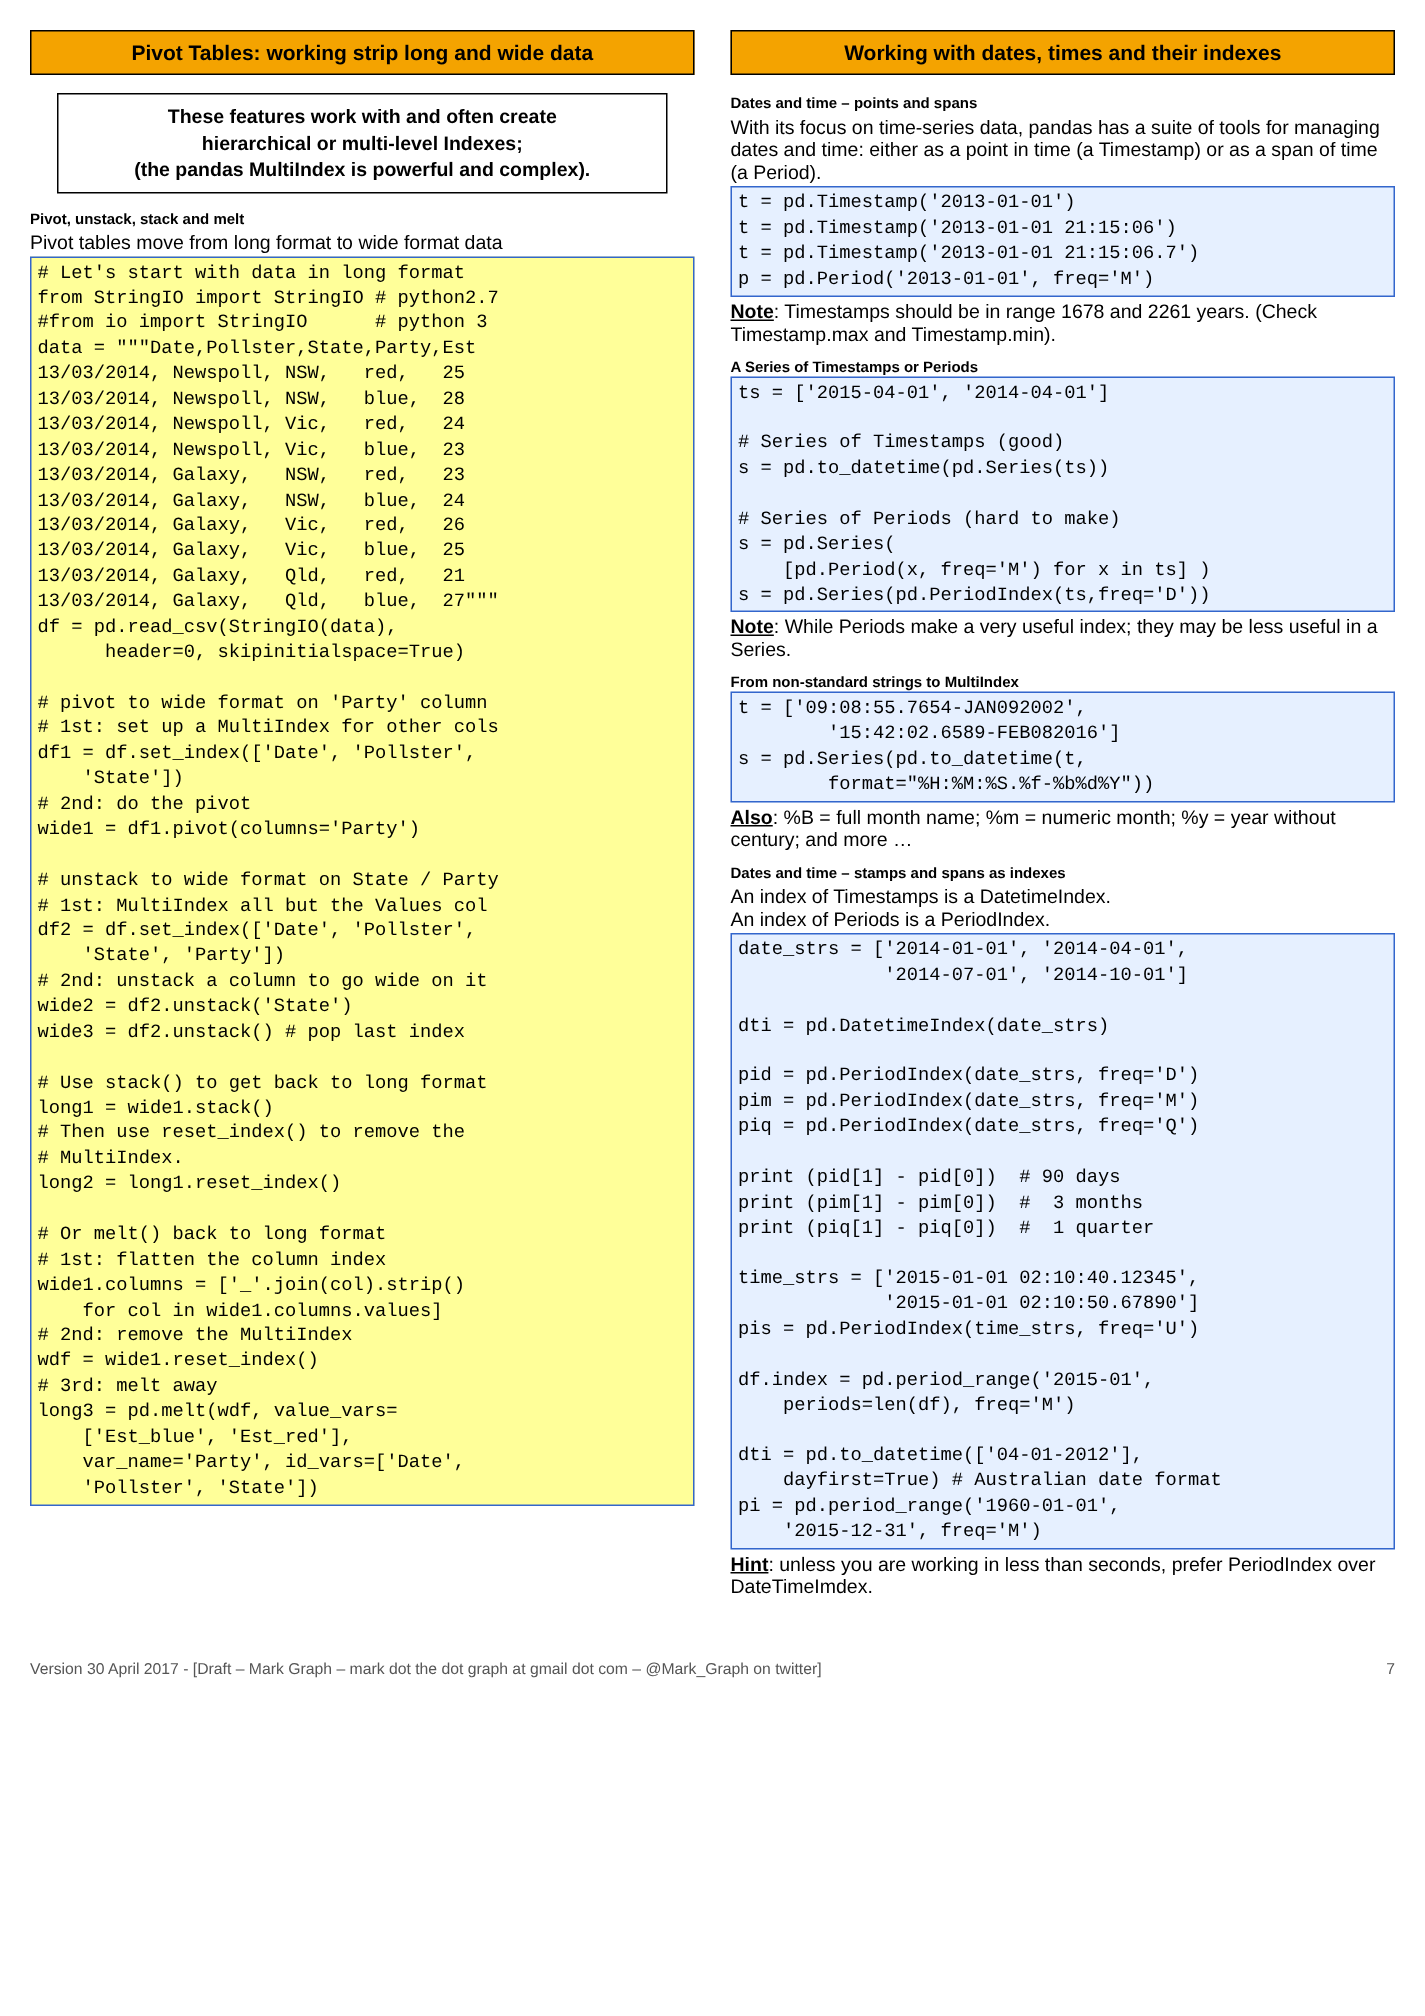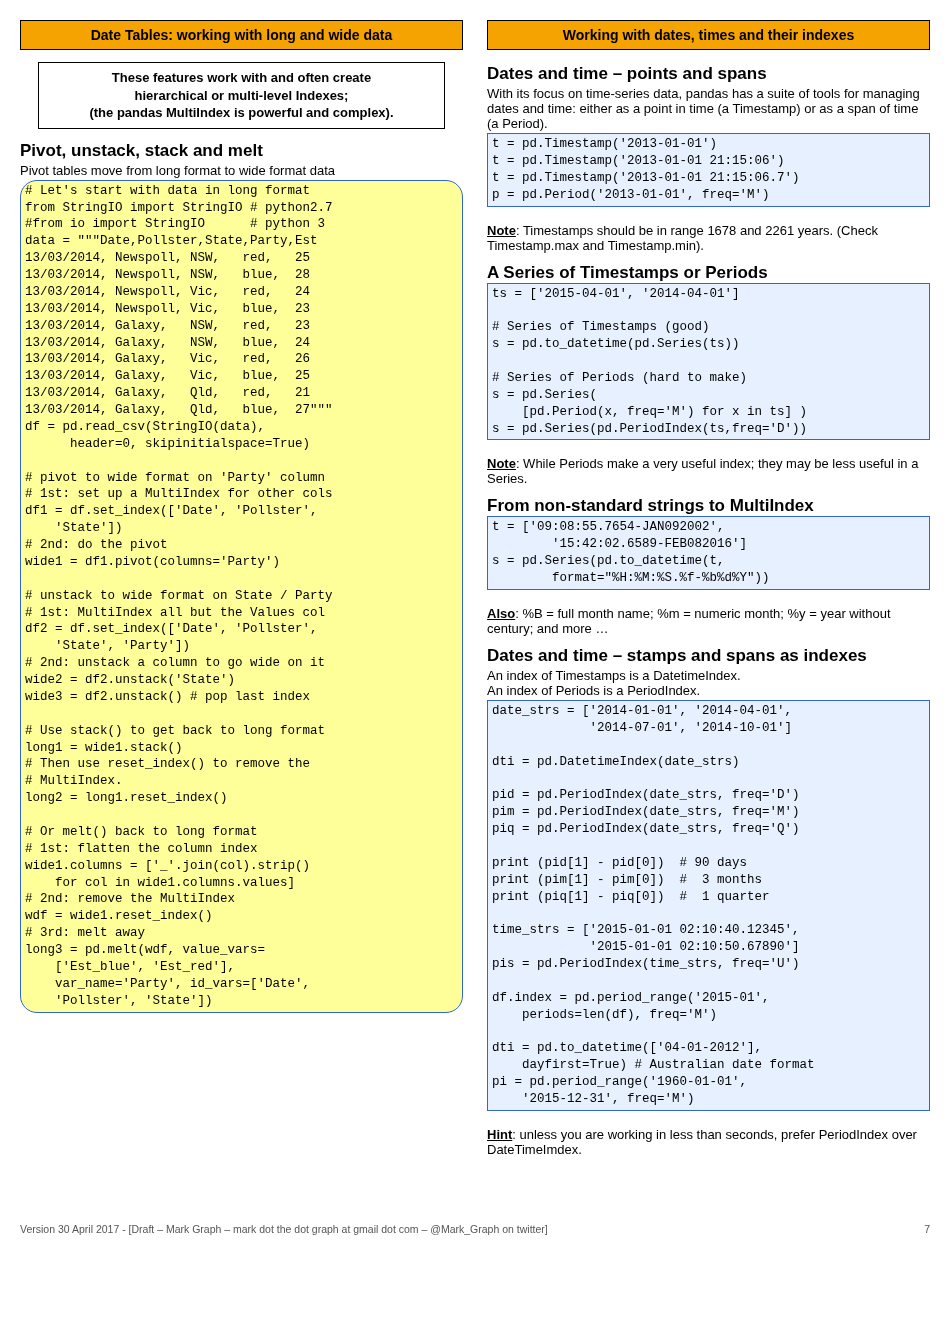--- a/index.html
+++ b/index.html
@@ -15,43 +15,43 @@
   .h-orange {
     background:var(--orange); text-align:center;
     font-weight:bold; padding:6px 4px; font-size:14px;
     border:1px solid #000;
   }
   .callout {
     border:1px solid #000; text-align:center; font-weight:bold;
     padding:6px 4px; margin:12px auto; font-size:13px; line-height:1.35;
     width:92%;
   }
-  .sec-title { font-weight:bold; margin:10px 0 0 0; font-size:17px; }
+  .sec-title { font-weight:bold; margin:10px 0 0 0; font-size:10px; }
   p { margin:2px 0; }
   .code {
     font-family:"Courier New", Courier, monospace;
     white-space:pre; font-size:12.5px; line-height:1.35;
     border:1px solid #3366cc;
     padding:2px 4px; overflow:hidden;
   }
-  .code.yellow { background:var(--yellow);border-radius:17px; }
+  .code.yellow { background:var(--yellow); }
   .code.blue   { background:var(--blue); }
-  .note { margin-top:16px; }
+  .note { margin-top:2px; }
   .footer {
-    position:relative; margin-top:64px; color:#555;
+    position:relative; margin-top:40px; color:#555;
     font-size:10.5px; display:flex; justify-content:space-between;
   }
 </style>
 </head>
 <body>
 
 <div class="cols">
 
   <div class="col">
-    <div class="h-orange">Date Tables: working with long and wide data</div>
+    <div class="h-orange">Pivot Tables: working strip long and wide data</div>
 
     <div class="callout" style="white-space:pre-line">These features work with and often create
 hierarchical or multi-level Indexes;
 (the pandas MultiIndex is powerful and complex).</div>
 
     <p class="sec-title">Pivot, unstack, stack and melt</p>
     <p>Pivot tables move from long format to wide format data</p>
     <div class="code yellow"># Let's start with data in long format
 from StringIO import StringIO # python2.7
 #from io import StringIO      # python 3

